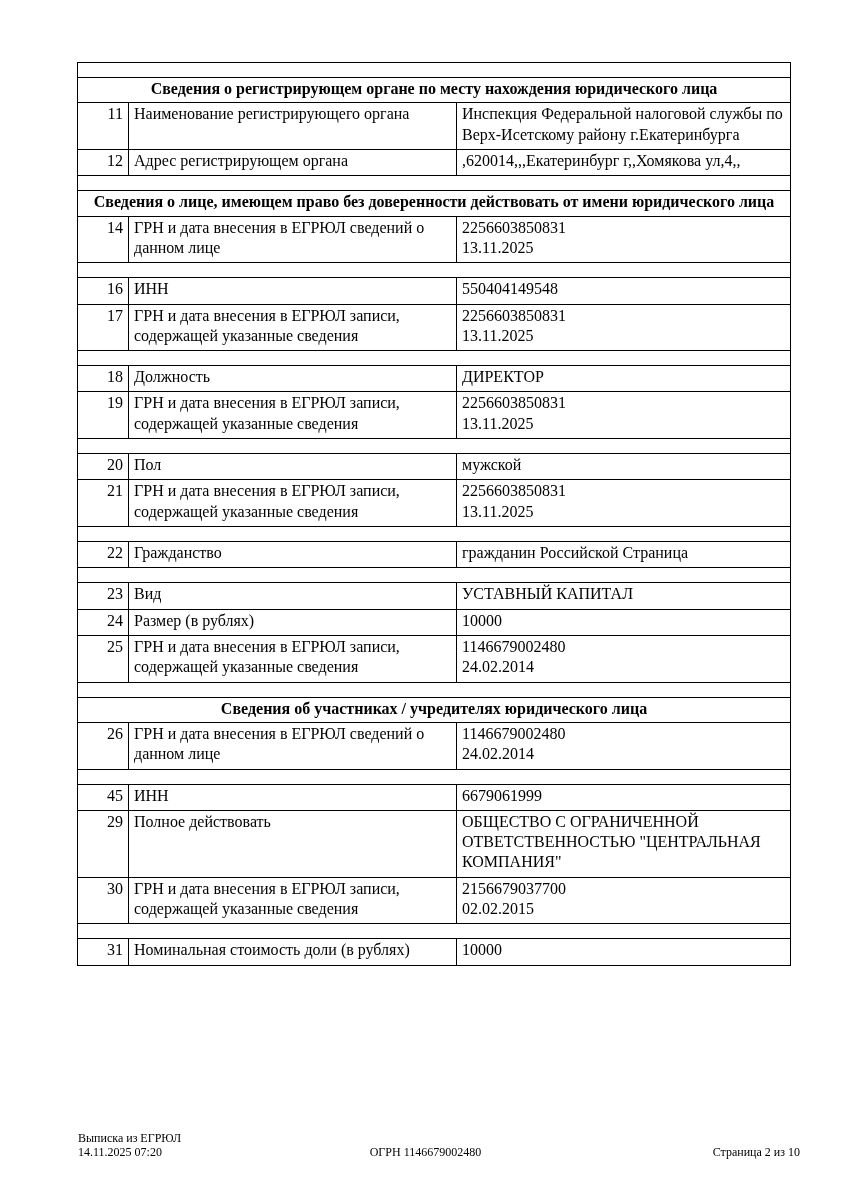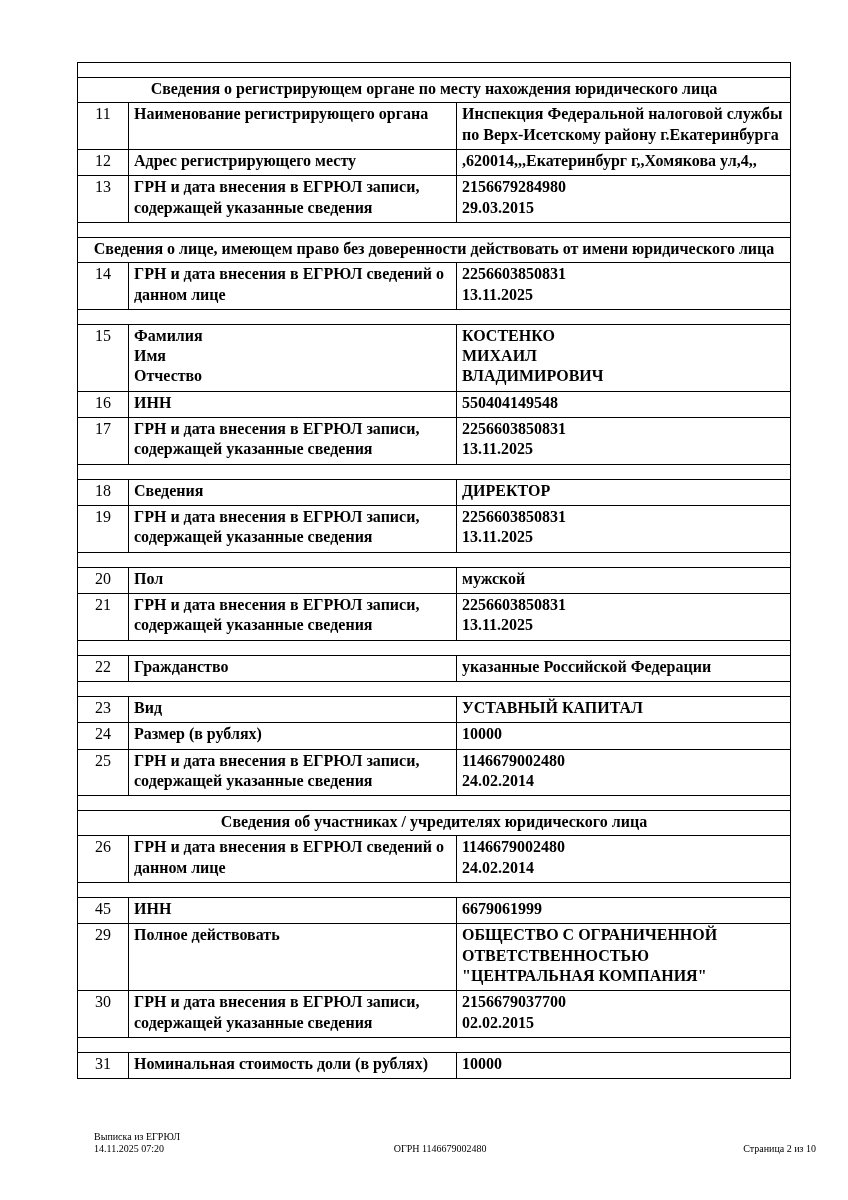--- a/index.html
+++ b/index.html
@@ -22,38 +22,38 @@
     table-layout: fixed;
   }
   table.egrul-table td {
     border: 1px solid #000000;
     vertical-align: top;
     font-size: 16px;
     line-height: 1.27;
     padding: 1px 5px 4px 5px;
     overflow: hidden;
   }
-  td.num { text-align: center; padding-left: 1px; padding-right: 1px; }
-  td.label, td.value { white-space: pre-line; font-weight: bold; }
+  td.num { text-align: right; padding-left: 1px; padding-right: 1px; }
+  td.label, td.value { white-space: pre-line; }
   tr.section td {
     font-weight: bold;
     text-align: center;
     padding: 1px 3px 3px 3px;
     white-space: normal;
   }
   tr.spacer td { height: 14px; padding: 0; }
   .footer {
     position: absolute;
-    left: 94px;
+    left: 78px;
     top: 1131px;
     width: 722px;
     display: flex;
     justify-content: space-between;
     align-items: flex-end;
-    font-size: 10px;
+    font-size: 12px;
     line-height: 1.18;
   }
   .footer-left { text-align: left; }
   .footer-center { text-align: center; }
   .footer-right { text-align: right; margin-left: 43px; }
 </style>
 </head>
 <body>
 
 <div class="page">
@@ -73,28 +73,22 @@
         <td colspan="3">Сведения о регистрирующем органе по месту нахождения юридического лица</td>
       </tr>
 
       <tr class="data">
         <td class="num">11</td>
         <td class="label">Наименование регистрирующего органа</td>
         <td class="value">Инспекция Федеральной налоговой службы по Верх-Исетскому району г.Екатеринбурга</td>
       </tr>
       <tr class="data">
         <td class="num">12</td>
-        <td class="label">Адрес регистрирующего месту</td>
+        <td class="label">Адрес регистрирующем органа</td>
         <td class="value">,620014,,,Екатеринбург г,,Хомякова ул,4,,</td>
-      </tr>
-      <tr class="data">
-        <td class="num">13</td>
-        <td class="label">ГРН и дата внесения в ЕГРЮЛ записи, содержащей указанные сведения</td>
-        <td class="value">2156679284980
-29.03.2015</td>
       </tr>
 
       <tr class="spacer">
           <td colspan="3"></td>
         </tr>
 
       <tr class="section">
         <td colspan="3">Сведения о лице, имеющем право без доверенности действовать от имени юридического лица</td>
       </tr>
 
@@ -102,48 +96,39 @@
         <td class="num">14</td>
         <td class="label">ГРН и дата внесения в ЕГРЮЛ сведений о данном лице</td>
         <td class="value">2256603850831
 13.11.2025</td>
       </tr>
 
       <tr class="spacer">
           <td colspan="3"></td>
         </tr>
 
-      <tr class="data">
-        <td class="num">15</td>
-        <td class="label">Фамилия
-Имя
-Отчество</td>
-        <td class="value">КОСТЕНКО
-МИХАИЛ
-ВЛАДИМИРОВИЧ</td>
-      </tr>
       <tr class="data">
         <td class="num">16</td>
         <td class="label">ИНН</td>
         <td class="value">550404149548</td>
       </tr>
       <tr class="data">
         <td class="num">17</td>
         <td class="label">ГРН и дата внесения в ЕГРЮЛ записи, содержащей указанные сведения</td>
         <td class="value">2256603850831
 13.11.2025</td>
       </tr>
 
       <tr class="spacer">
           <td colspan="3"></td>
         </tr>
 
       <tr class="data">
         <td class="num">18</td>
-        <td class="label">Сведения</td>
+        <td class="label">Должность</td>
         <td class="value">ДИРЕКТОР</td>
       </tr>
       <tr class="data">
         <td class="num">19</td>
         <td class="label">ГРН и дата внесения в ЕГРЮЛ записи, содержащей указанные сведения</td>
         <td class="value">2256603850831
 13.11.2025</td>
       </tr>
 
       <tr class="spacer">
@@ -162,21 +147,21 @@
 13.11.2025</td>
       </tr>
 
       <tr class="spacer">
           <td colspan="3"></td>
         </tr>
 
       <tr class="data">
         <td class="num">22</td>
         <td class="label">Гражданство</td>
-        <td class="value">указанные Российской Федерации</td>
+        <td class="value">гражданин Российской Страница</td>
       </tr>
 
       <tr class="spacer">
           <td colspan="3"></td>
         </tr>
 
 
       <tr class="data">
         <td class="num">23</td>
         <td class="label">Вид</td>

